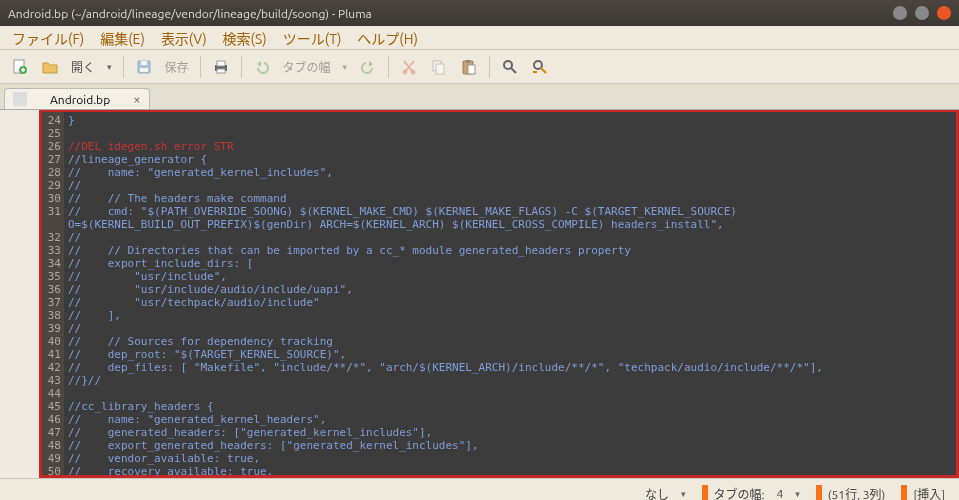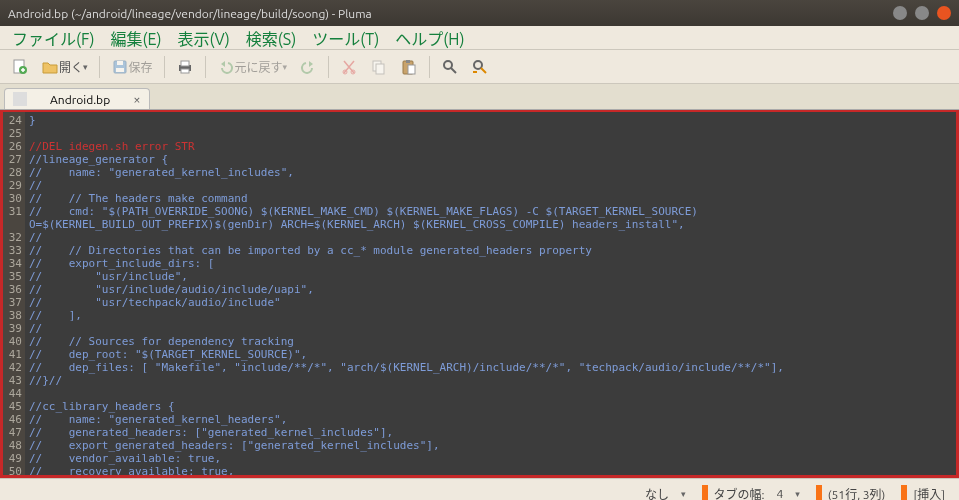--- a/index.html
+++ b/index.html
@@ -31,32 +31,32 @@
     .wc-close { background: #e95420; }
     
     .menubar {
       background: #efe9de;
       height: 24px;
       display: flex;
       align-items: center;
       padding: 0 4px;
       border-bottom: 1px solid #ccc7bc;
     }
-    .menubar-item { padding: 2px 8px; font-size: 16px; color: #15803d; cursor: default;}
+    .menubar-item { padding: 2px 8px; font-size: 14px; color: #a16207; cursor: default;}
     
     .toolbar {
       background: #efe9de;
       height: 34px;
       display: flex;
       align-items: center;
       padding: 0 6px;
       gap: 2px;
       border-bottom: 1px solid #ccc7bc;
     }
-    .tb-btn { display:flex; align-items:center; gap:0; padding:3px 5px; font-size:12px; color:#555; cursor: default; }
+    .tb-btn { display:flex; align-items:center; gap:12px; padding:3px 5px; font-size:12px; color:#555; cursor: default; }
     .tb-icon { width:18px; height:18px; display:flex; align-items:center; justify-content:center; }
     .tb-sep { width:1px; height:22px; background:#ccc7bc; margin: 0 4px; }
     .disabled { opacity:0.5; }
     
     .doctabs {
       background: #e3decf;
       height: 26px;
       display: flex;
       align-items: flex-end;
       padding: 0 4px;
@@ -77,20 +77,21 @@
     .doctab-icon { width:14px; height:14px; background:#ddd; display:inline-block; }
     .doctab-close { font-size:13px; cursor:pointer; color:#666;}
     
     .editor-wrap {
       flex:1;
       display:flex;
       background:#3c3c3c;
       overflow:hidden;
       border: 3px solid #c62828;
       border-top-width: 2px;
+      margin-left: 39px;
     }
     .gutter {
       width:22px;
       background:#4b4640;
       color:#aca79c;
       text-align:right;
       padding: 2px 3px 2px 0;
       font-family: "DejaVu Sans Mono", monospace;
       font-size:11px;
       line-height:13px;
@@ -188,21 +189,21 @@
     </span>
   </span>
   <span class="tb-sep"></span>
   <span class="tb-btn disabled">
     <span class="tb-icon">
       <svg width="18" height="18" viewBox="0 0 18 18">
           <path d="M11 5 A5 5 0 1 1 5 10" fill="none" stroke="#7a7" stroke-width="2"></path>
           <path d="M8 3 L4 6 L8 9 Z" fill="#7a7"></path>
         </svg>
     </span>
-    <span>元に戻す</span>
+    <span>タブの幅</span>
     <span class="dd-ind">▾</span>
   </span>
   <span class="tb-btn disabled">
     <span class="tb-icon">
       <svg width="18" height="18" viewBox="0 0 18 18">
           <path d="M7 5 A5 5 0 1 0 13 10" fill="none" stroke="#7a7" stroke-width="2"></path>
           <path d="M10 3 L14 6 L10 9 Z" fill="#7a7"></path>
         </svg>
     </span>
   </span>

